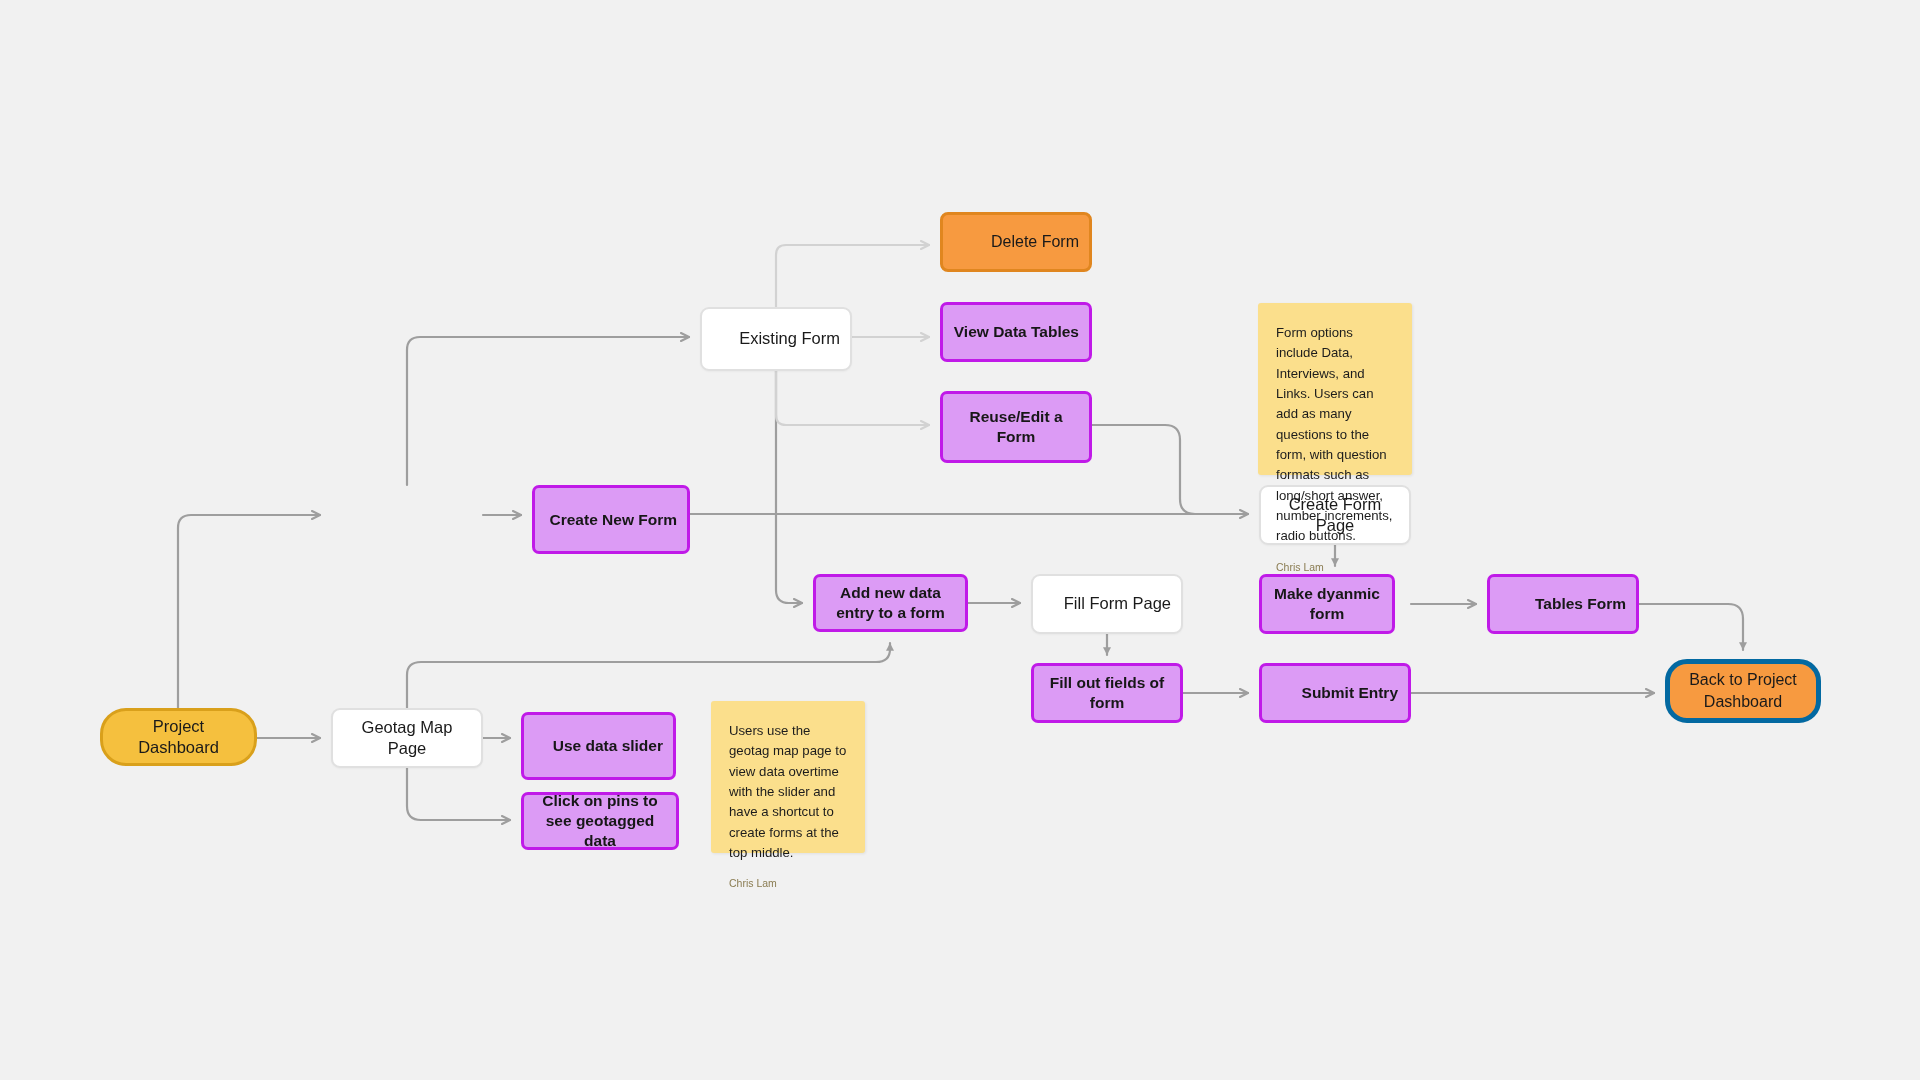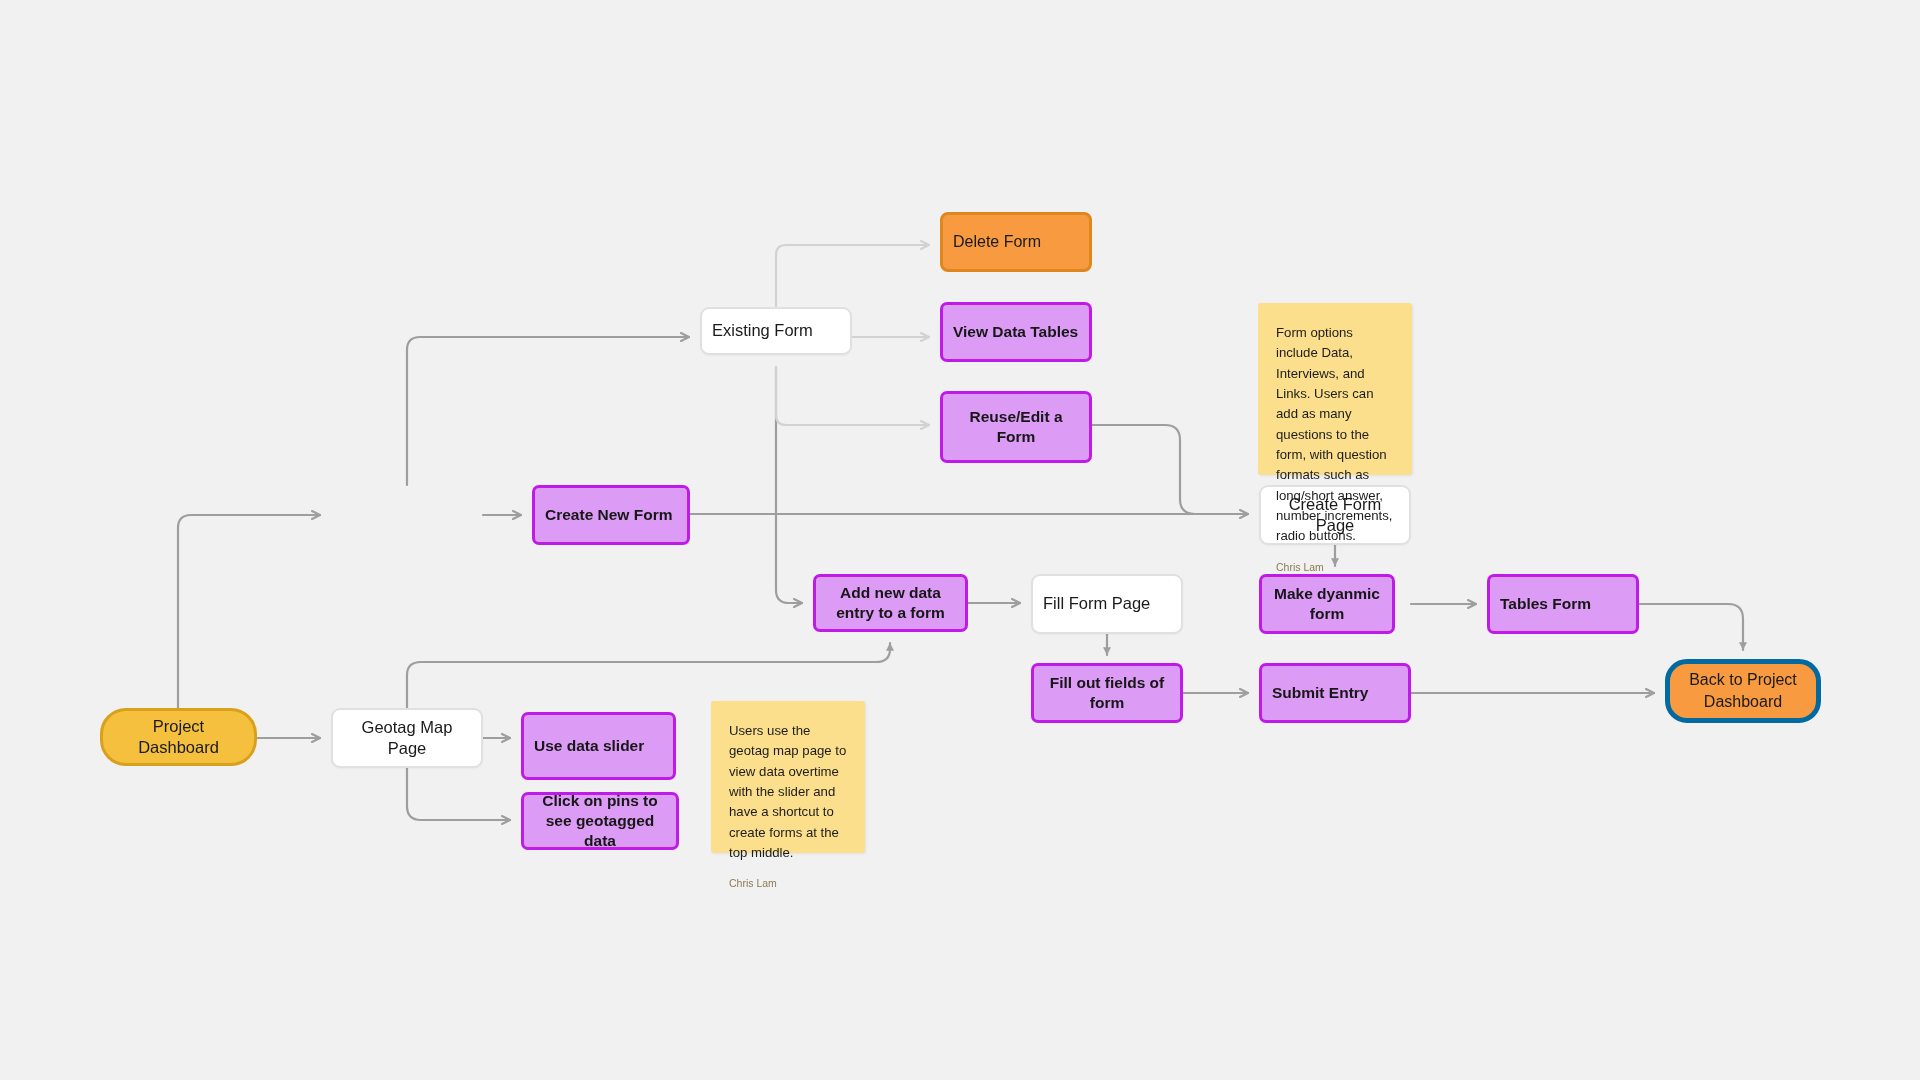--- a/index.html
+++ b/index.html
@@ -20,21 +20,21 @@
     left: 0; top: 0;
     width: 1920px;
     height: 1080px;
     pointer-events: none;
   }
   .node {
     position: absolute;
     box-sizing: border-box;
     display: flex;
     align-items: center;
-    justify-content: flex-start;
+    justify-content: flex-end;
     text-align: center;
     line-height: 1.28;
     color: #1a1a1a;
     padding: 4px 10px;
   }
   
   .n-page {
     background: #ffffff;
     border: 2px solid #e0e0e0;
     border-radius: 9px;
@@ -166,33 +166,33 @@
 
   <div class="node n-start" style="left:100px; top:708px; width:157px; height:58px;">
     <span>Project Dashboard</span>
   </div>
 
 
   <div class="node n-page" style="left:331px; top:708px; width:152px; height:60px;">
     <span>Geotag Map Page</span>
   </div>
 
-  <div class="node n-action" style="left:532px; top:485px; width:158px; height:60px;">
+  <div class="node n-action" style="left:532px; top:485px; width:158px; height:69px;">
     <span>Create New Form</span>
   </div>
 
   <div class="node n-action" style="left:521px; top:704px; width:155px; height:68px;margin-top:8px;">
     <span>Use data slider</span>
   </div>
 
   <div class="node n-action" style="left:521px; top:792px; width:158px; height:58px;">
     <span>Click on pins to see geotagged data</span>
   </div>
 
-  <div class="node n-page" style="left:700px; top:307px; width:152px; height:48px;">
+  <div class="node n-page" style="left:700px; top:307px; width:152px; height:64px;">
     <span>Existing Form</span>
   </div>
 
   <div class="node n-orange" style="left:940px; top:212px; width:152px; height:60px;">
     <span>Delete Form</span>
   </div>
 
   <div class="node n-action" style="left:940px; top:302px; width:152px; height:60px;">
     <span>View Data Tables</span>
   </div>

